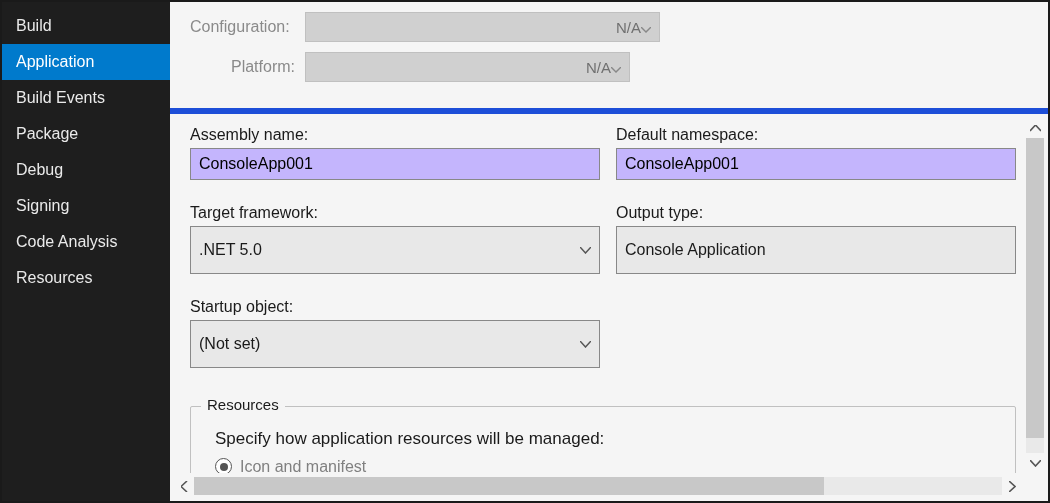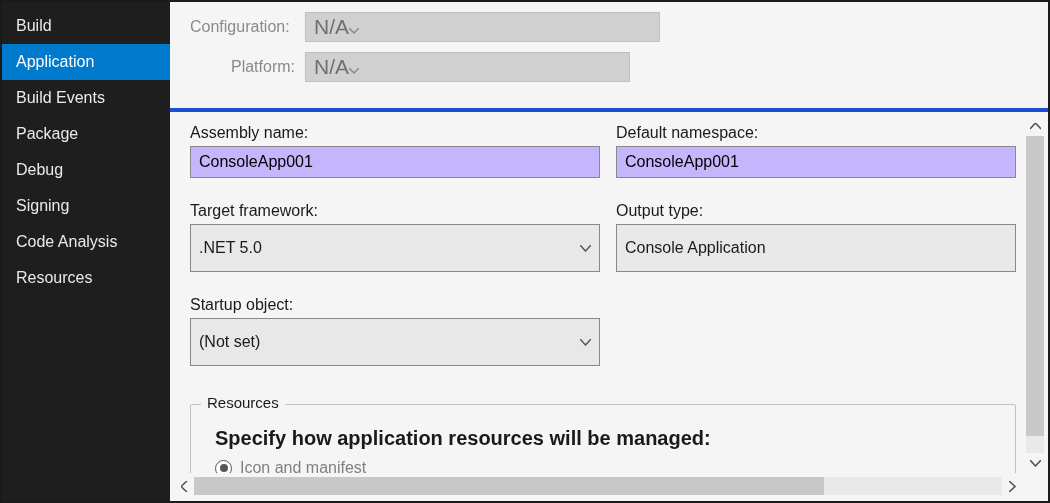--- a/index.html
+++ b/index.html
@@ -54,21 +54,21 @@
   .main {
     flex: 1;
     background: #f5f5f5;
     position: relative;
     display: flex;
     flex-direction: column;
     overflow: hidden;
   }
   .header-area {
     padding: 10px 20px 16px 20px;
-    border-bottom: 4px solid #1d4ed8;
+    border-bottom: 6px solid #1d4ed8;
   }
   .cfg-row {
     display: flex;
     align-items: center;
     margin-bottom: 10px;
   }
   .cfg-label {
     color: #8a8a8a;
     font-size: 16px;
     width: 115px;
@@ -77,22 +77,22 @@
   .cfg-label.platform { text-align: right; padding-right: 10px; }
   .disabled-select {
     background: #d0d0d0;
     border: 1px solid #c0c0c0;
     color: #707070;
     height: 30px;
     width: 355px;
     display: flex;
     align-items: center;
     padding: 0 8px;
-    justify-content: flex-start;
-    font-size: 21px;
+    justify-content: flex-end;
+    font-size: 15px;
   }
   .disabled-select .chev { color:#888; }
   
   .form-body {
     flex: 1;
     overflow: hidden;
     position: relative;
   }
   .form-scroll {
     position: absolute;
@@ -145,27 +145,26 @@
   }
   .group-title {
     position: absolute;
     top: -11px;
     left: 10px;
     background: #f5f5f5;
     padding: 0 6px;
     font-size: 15px;
   }
   .group-desc {
-    font-size: 20px;
+    font-size: 17px;
     margin: 8px 0 9px 8px;
-    font-weight: bold;
   }
   .radio-row {
     display: flex;
-    align-items: center;
+    align-items: flex-start;
     gap: 8px;
     margin-left: 8px;
     color: #808080;
     font-size: 16px;
   }
   .radio-outer {
     width: 17px; height: 17px; border:1.5px solid #555; border-radius:50%;
     display:flex;align-items:center;justify-content:center;background:#fff;
   }
   .radio-inner {

